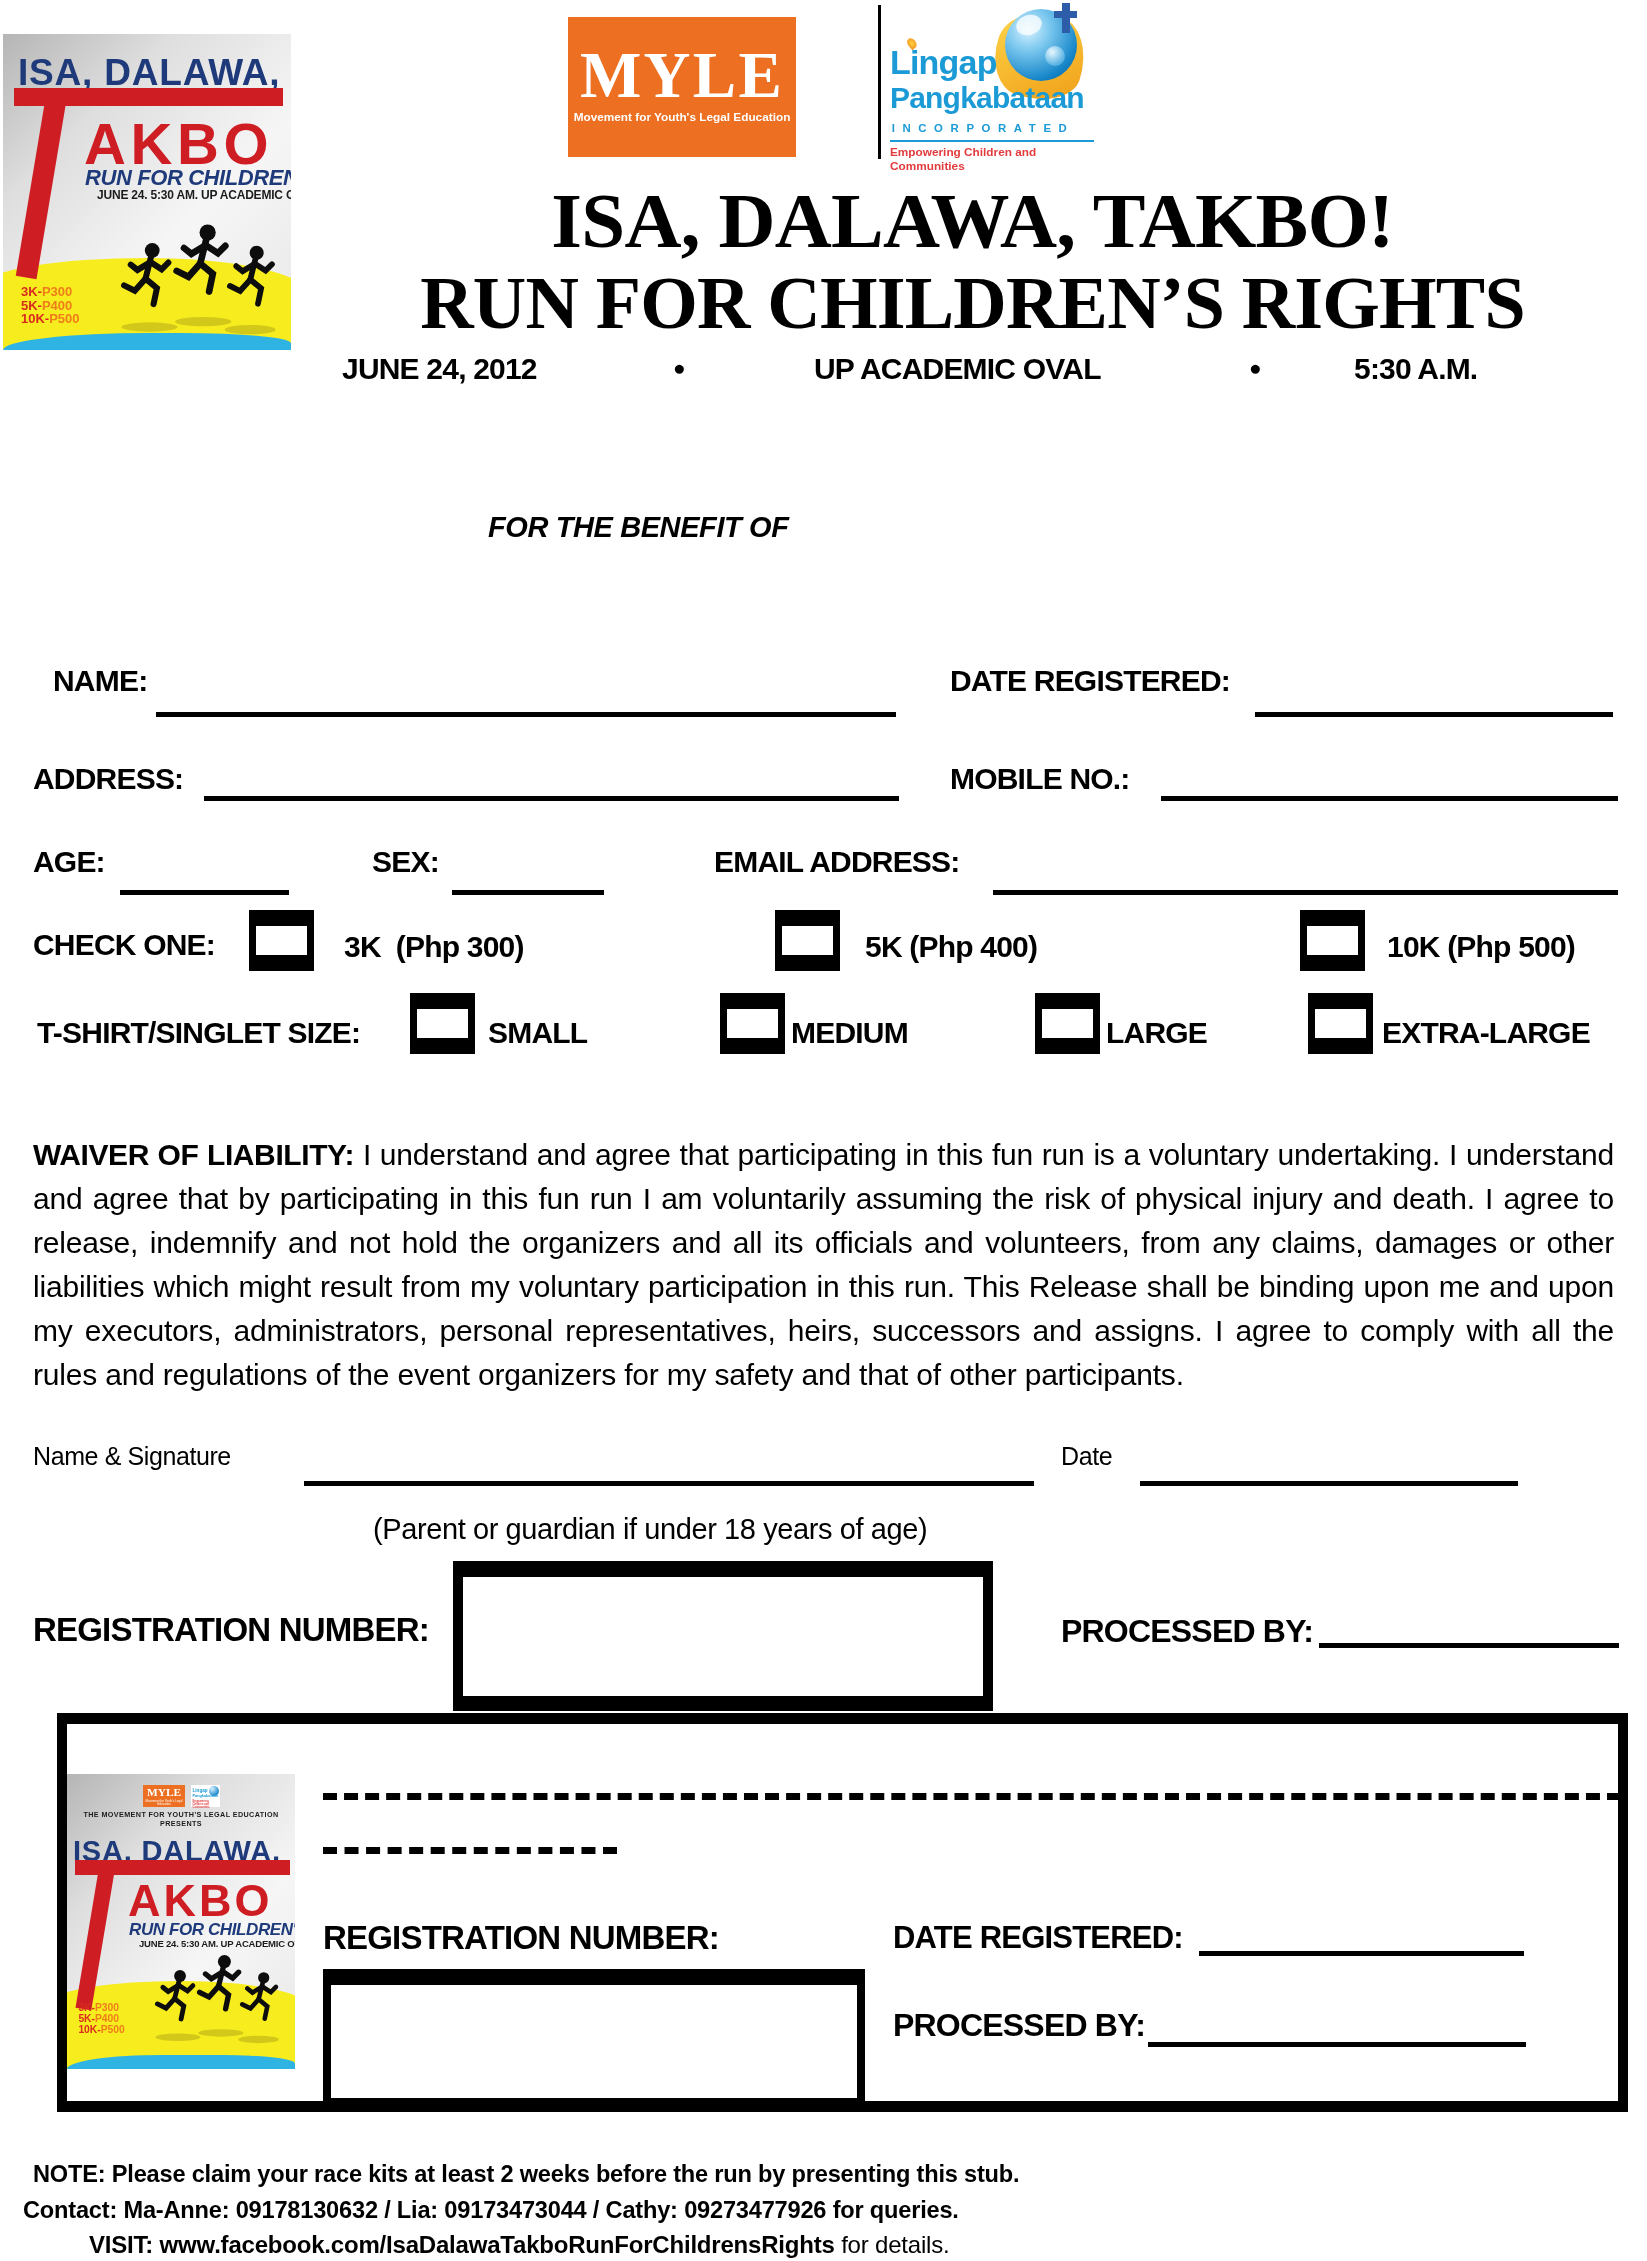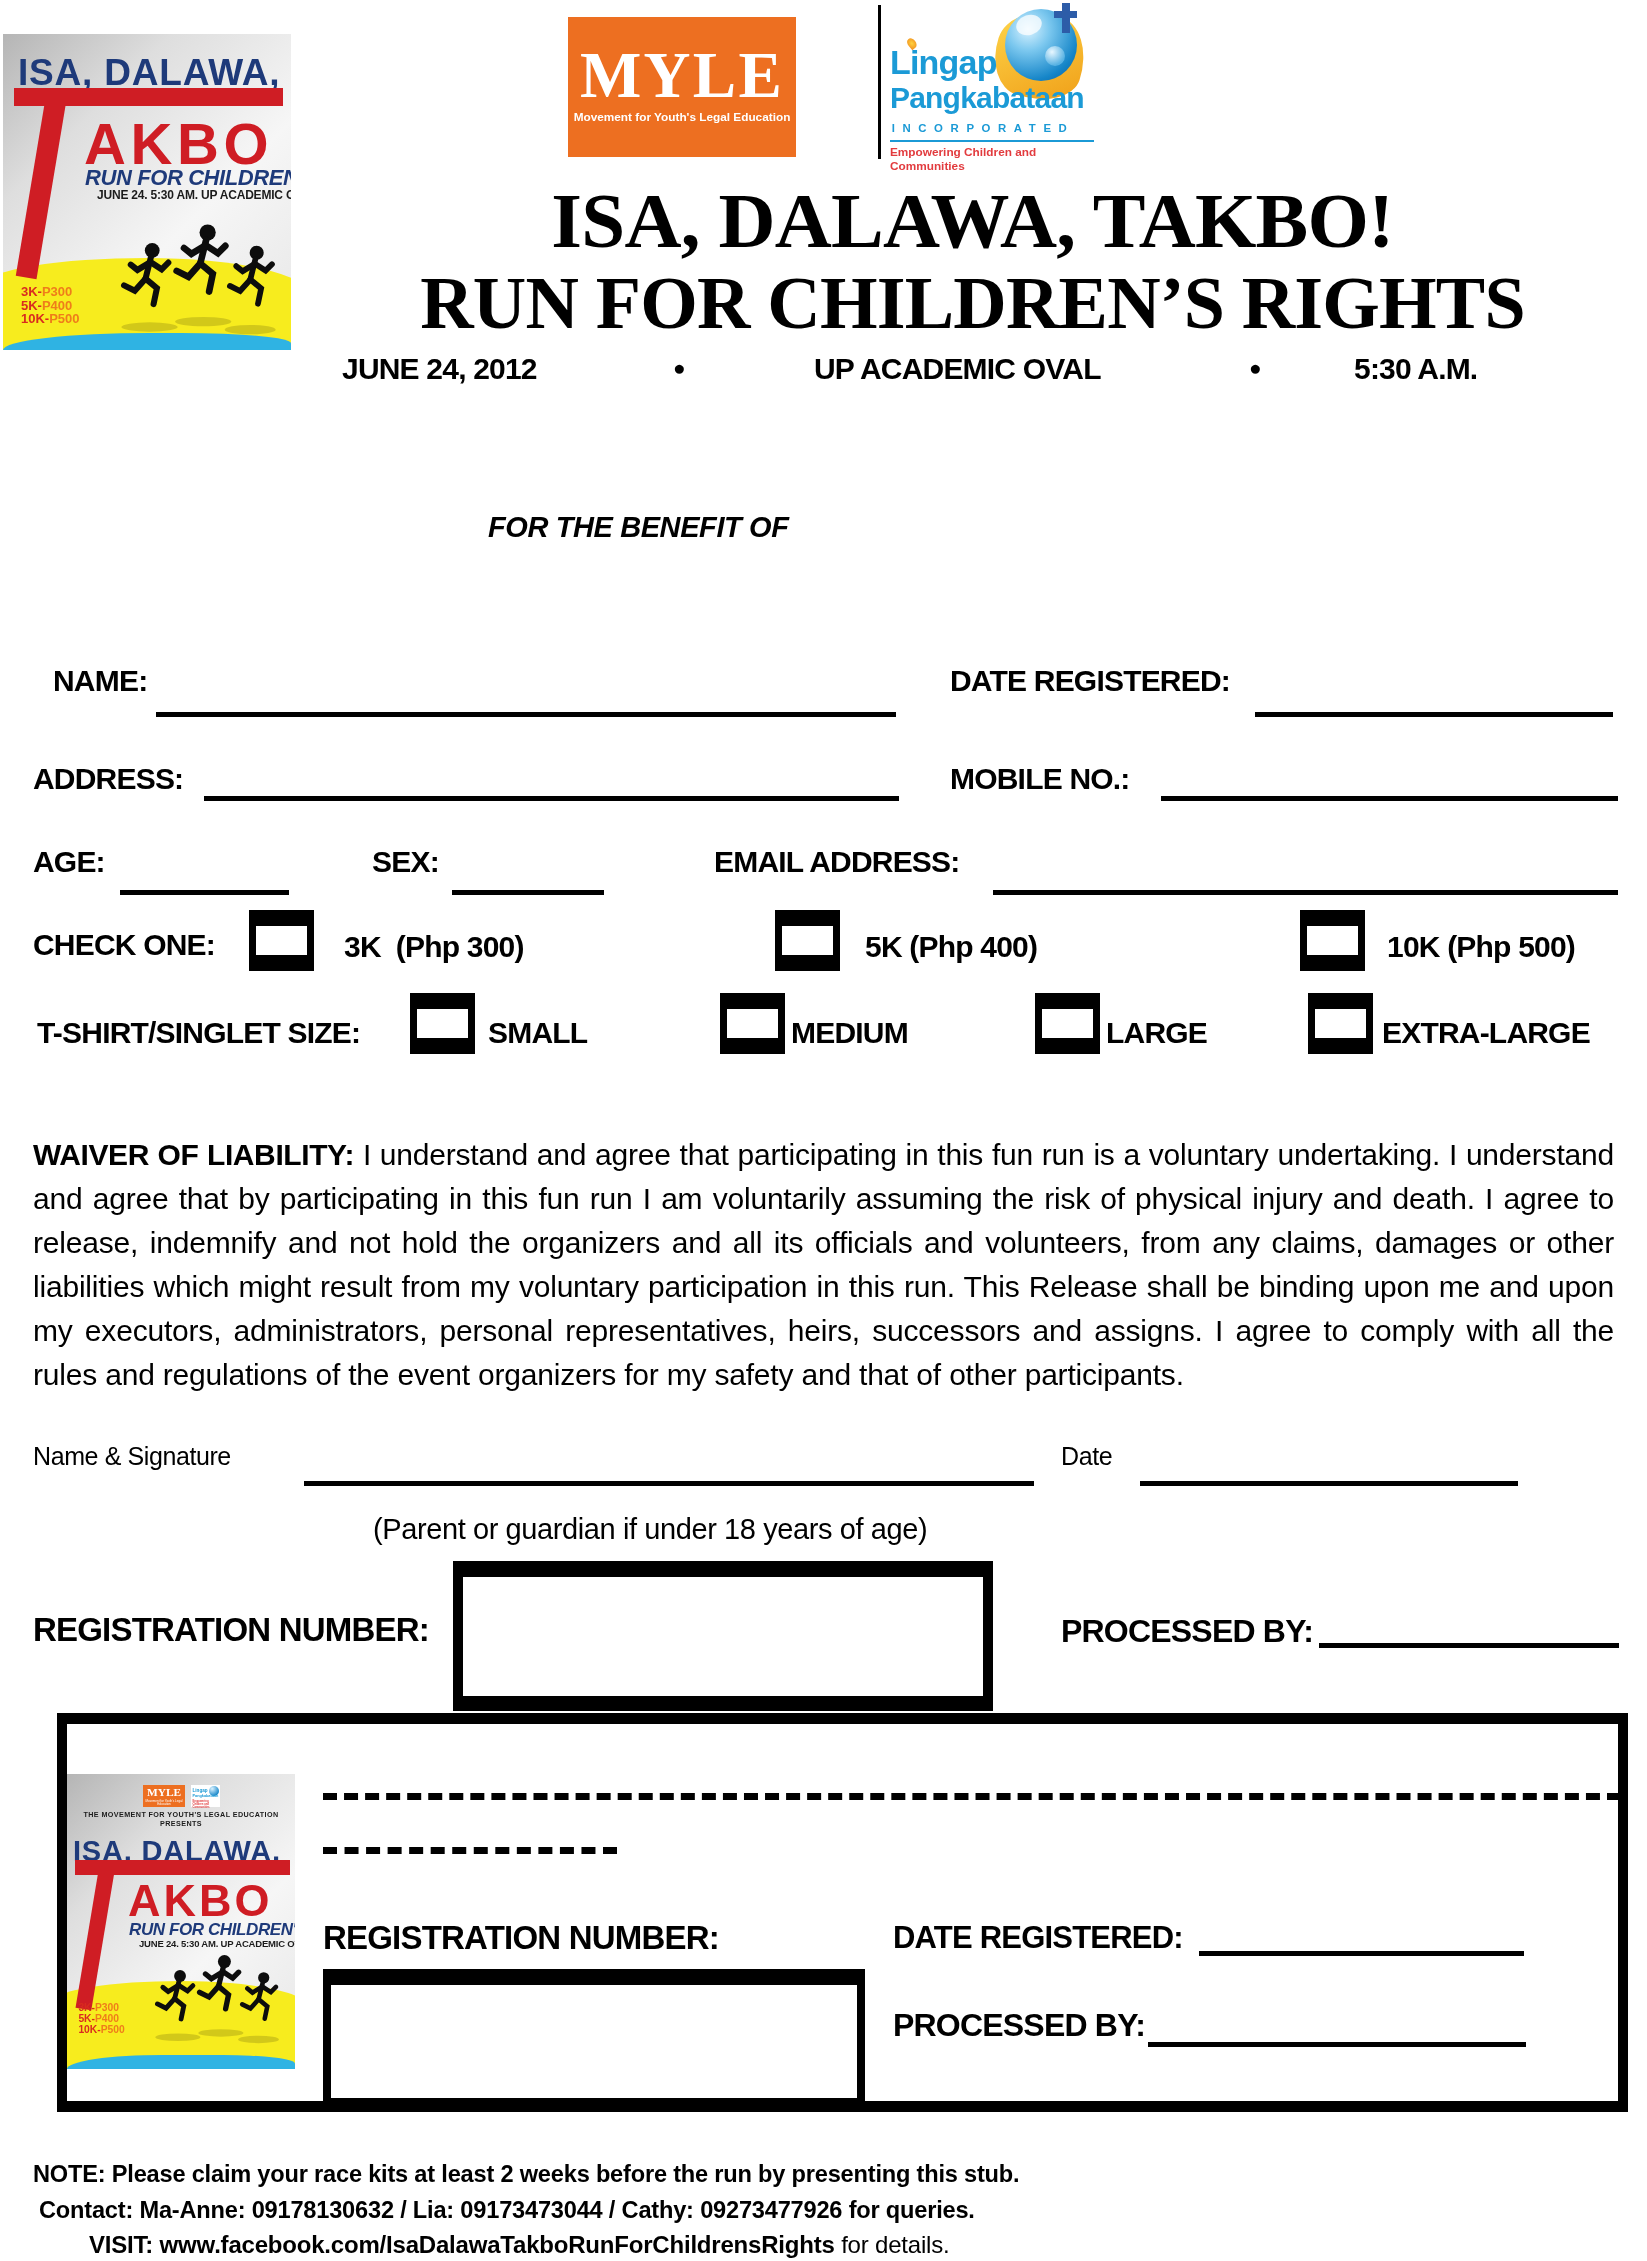--- a/index.html
+++ b/index.html
@@ -261,17 +261,17 @@
   <div class="dash" style="left:323px;top:1847px;width:294px;"></div>
 
   <span class="lbl" style="left:323px;top:1919px;font-size:33px;">REGISTRATION NUMBER:</span>
   <span class="lbl" style="left:893px;top:1920px;font-size:31px;">DATE REGISTERED:</span>
   <div class="fl" style="left:1199px;top:1951px;width:325px;"></div>
   <div class="stubbox"></div>
   <span class="lbl" style="left:893px;top:2007px;font-size:32px;">PROCESSED BY:</span>
   <div class="fl" style="left:1148px;top:2042px;width:378px;"></div>
 
   <div class="foot" style="left:33px;top:2161px;">NOTE: Please claim your race kits at least 2 weeks before the run by presenting this stub.</div>
-  <div class="foot" style="left:39px;top:2197px;">Contact: Ma-Anne: 09178130632 / Lia: 09173473044 / Cathy: 09273477926 for queries.</div>
+  <div class="foot" style="left:23px;top:2197px;">Contact: Ma-Anne: 09178130632 / Lia: 09173473044 / Cathy: 09273477926 for queries.</div>
   <div class="foot" style="left:89px;top:2231px;font-size:24px;"><span>VISIT: www.facebook.com/IsaDalawaTakboRunForChildrensRights</span><span class="norm"> for details.</span></div>
 
 </div>
 
 
 </body></html>

